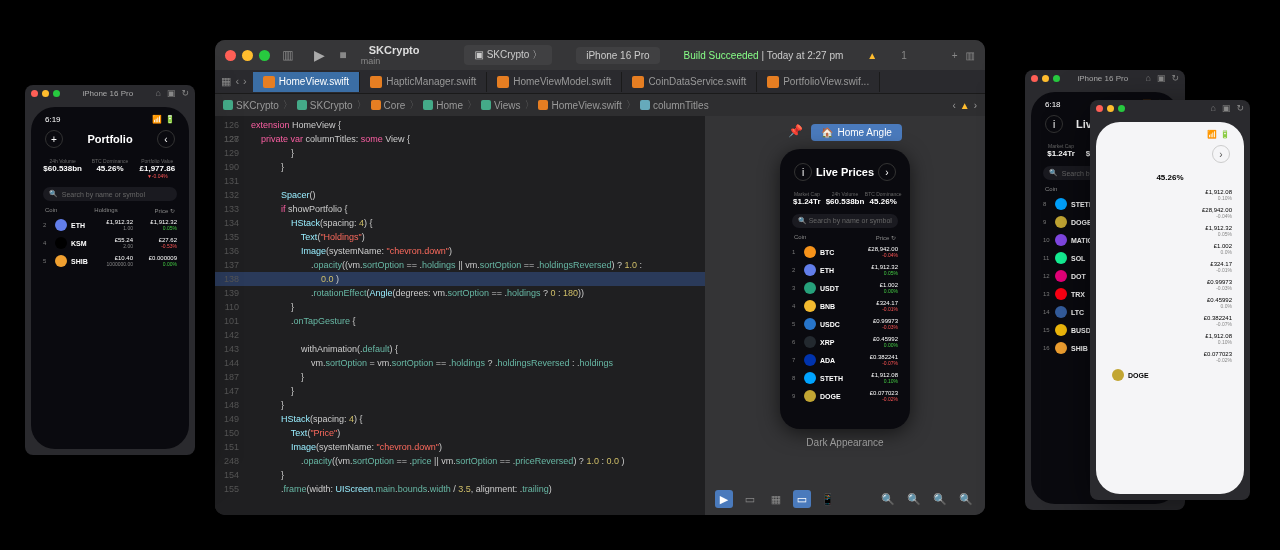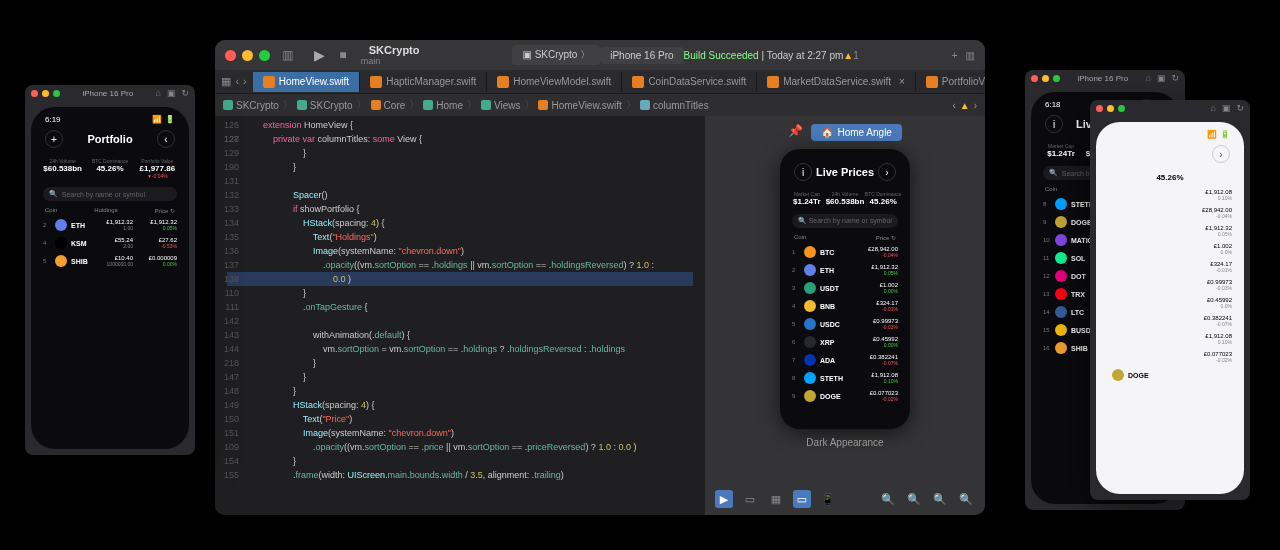--- a/index.html
+++ b/index.html
@@ -6,39 +6,39 @@
 body{background:#000;width:1280px;height:550px;position:relative;overflow:hidden;font-size:10px}
 .xcode{position:absolute;left:215px;top:40px;width:770px;height:475px;background:#2a2a2e;border-radius:10px;overflow:hidden;box-shadow:0 10px 40px rgba(0,0,0,.5)}
 .titlebar{height:30px;background:#363638;display:flex;align-items:center;padding:0 10px;gap:8px}
 .traffic{display:flex;gap:6px}
 .dot{width:11px;height:11px;border-radius:50%}
 .red{background:#ff5f56}.yellow{background:#ffbd2e}.green{background:#27c93f}
 .tb-icon{width:20px;height:20px;display:flex;align-items:center;justify-content:center;color:#888;font-size:12px}
 .tb-run{color:#aaa;font-size:14px;margin-left:8px}
 .tb-title{color:#ddd;font-size:11px;font-weight:600;margin-left:8px}
 .tb-sub{color:#888;font-size:9px}
-.tb-center{flex:1;display:flex;align-items:center;justify-content:center;gap:0;color:#888;font-size:10px}
+.tb-center{flex:1;display:flex;align-items:center;justify-content:center;gap:24px;color:#888;font-size:10px}
 .tb-scheme{background:#404042;padding:3px 10px;border-radius:4px;color:#ccc}
 .tb-status{color:#ccc}
 .tb-succ{color:#8f8}
 .tb-right{display:flex;gap:8px;color:#888}
 .tabbar{height:24px;background:#2a2a2e;display:flex;align-items:center;border-bottom:1px solid #1a1a1a}
 .tabnav{display:flex;padding:0 6px;gap:4px;color:#888;font-size:11px}
 .tab{padding:4px 10px;font-size:10px;color:#999;border-right:1px solid #1a1a1a;display:flex;align-items:center;gap:4px}
 .tab.active{background:#3b6ea5;color:#fff}
 .tab-icon{width:12px;height:12px;background:#e67e22;border-radius:2px;display:inline-block}
 .tab-close{color:#999;font-size:10px;margin-left:4px}
 .breadcrumb{height:22px;background:#2e2e30;display:flex;align-items:center;padding:0 8px;font-size:10px;color:#999;gap:4px}
 .bc-item{display:flex;align-items:center;gap:3px}
 .bc-sep{color:#666}
 .bc-icon{width:10px;height:10px;background:#4a8;border-radius:2px}
 .bc-icon.b{background:#e67e22}.bc-icon.c{background:#6ab}
 .main{display:flex;height:400px}
 .editor{width:490px;background:#1f1f21;overflow:hidden;position:relative}
-.code{font-family:Menlo,monospace;font-size:9px;line-height:14px;padding:2px 12px}
+.code{font-family:Menlo,monospace;font-size:9px;line-height:14px;padding:2px 0}
 .gutter{position:absolute;left:0;width:30px;text-align:right;color:#555;padding-right:6px}
 .line{padding-left:36px;white-space:pre;color:#ccc}
 .kw{color:#fc5fa3}.str{color:#fc6a5d}.fn{color:#67b7a4}.num{color:#d0bf69}.ty{color:#9ef}
 .hl{background:#2a3a5a}
 .preview{flex:1;background:#343436;position:relative;display:flex;flex-direction:column;align-items:center;padding-top:8px}
 .pv-hdr{display:flex;gap:8px;margin-bottom:8px}
 .pv-pin{color:#888;font-size:12px}
 .pv-badge{background:#4a7abc;color:#fff;padding:3px 10px;border-radius:4px;font-size:10px;display:flex;align-items:center;gap:4px}
 .phone-pv{width:130px;height:280px;background:#0a0a0f;border-radius:20px;padding:8px 6px;box-shadow:0 4px 20px rgba(0,0,0,.6)}
 .pv-label{color:#999;font-size:10px;margin-top:8px}
@@ -116,21 +116,20 @@
     <div class="tabnav">
       <span>▦</span>
       <span>‹</span>
       <span>›</span>
     </div>
     <div id="tabs" style="display:flex;flex:1">
         <div class="tab active"><span class="tab-icon"></span>HomeView.swift</div>
         <div class="tab"><span class="tab-icon"></span>HapticManager.swift</div>
         <div class="tab"><span class="tab-icon"></span>HomeViewModel.swift</div>
         <div class="tab"><span class="tab-icon"></span>CoinDataService.swift</div>
-        <div class="tab"><span class="tab-icon"></span>MarketDataService.swift<span class="tab-close">×</span></div>
         <div class="tab"><span class="tab-icon"></span>PortfolioView.swif...</div>
       </div>
 
   </div>
 
   <div class="breadcrumb">
     <div id="bc" style="display:flex;gap:4px;align-items:center;flex:1">
         <span class="bc-item"><span class="bc-icon "></span>SKCrypto</span>
         <span class="bc-sep">〉</span>
         <span class="bc-item"><span class="bc-icon "></span>SKCrypto</span>
@@ -159,32 +158,33 @@
           <div class="line"><span class="gutter">129</span>                }</div>
           <div class="line"><span class="gutter">190</span>            }</div>
           <div class="line"><span class="gutter">131</span>            </div>
           <div class="line"><span class="gutter">132</span>            <span class="ty">Spacer</span>()</div>
           <div class="line"><span class="gutter">133</span>            <span class="kw">if</span> showPortfolio {</div>
           <div class="line"><span class="gutter">134</span>                <span class="ty">HStack</span>(spacing: <span class="num">4</span>) {</div>
           <div class="line"><span class="gutter">135</span>                    <span class="ty">Text</span>(<span class="str">"Holdings"</span>)</div>
           <div class="line"><span class="gutter">136</span>                    <span class="ty">Image</span>(systemName: <span class="str">"chevron.down"</span>)</div>
           <div class="line"><span class="gutter">137</span>                        .<span class="fn">opacity</span>((vm.<span class="fn">sortOption</span> == .<span class="fn">holdings</span> || vm.<span class="fn">sortOption</span> == .<span class="fn">holdingsReversed</span>) ? <span class="num">1.0</span> :</div>
           <div class="line hl"><span class="gutter">138</span>                            <span class="num">0.0</span> )</div>
+          <div class="line"><span class="gutter">139</span>                        .<span class="fn">rotationEffect</span>(<span class="ty">Angle</span>(degrees: vm.<span class="fn">sortOption</span> == .<span class="fn">holdings</span> ? <span class="num">0</span> : <span class="num">180</span>))</div>
           <div class="line"><span class="gutter">110</span>                }</div>
-          <div class="line"><span class="gutter">111</span>                .<span class="fn">onTapGesture</span> {</div>
+          <div class="line"><span class="gutter">101</span>                .<span class="fn">onTapGesture</span> {</div>
           <div class="line"><span class="gutter">142</span>                    </div>
           <div class="line"><span class="gutter">143</span>                    withAnimation(.<span class="fn">default</span>) {</div>
           <div class="line"><span class="gutter">144</span>                        vm.<span class="fn">sortOption</span> = vm.<span class="fn">sortOption</span> == .<span class="fn">holdings</span> ? .<span class="fn">holdingsReversed</span> : .<span class="fn">holdings</span></div>
-          <div class="line"><span class="gutter">218</span>                    }</div>
+          <div class="line"><span class="gutter">187</span>                    }</div>
           <div class="line"><span class="gutter">147</span>                }</div>
           <div class="line"><span class="gutter">148</span>            }</div>
           <div class="line"><span class="gutter">149</span>            <span class="ty">HStack</span>(spacing: <span class="num">4</span>) {</div>
           <div class="line"><span class="gutter">150</span>                <span class="ty">Text</span>(<span class="str">"Price"</span>)</div>
           <div class="line"><span class="gutter">151</span>                <span class="ty">Image</span>(systemName: <span class="str">"chevron.down"</span>)</div>
-          <div class="line"><span class="gutter">109</span>                    .<span class="fn">opacity</span>((vm.<span class="fn">sortOption</span> == .<span class="fn">price</span> || vm.<span class="fn">sortOption</span> == .<span class="fn">priceReversed</span>) ? <span class="num">1.0</span> : <span class="num">0.0</span> )</div>
+          <div class="line"><span class="gutter">248</span>                    .<span class="fn">opacity</span>((vm.<span class="fn">sortOption</span> == .<span class="fn">price</span> || vm.<span class="fn">sortOption</span> == .<span class="fn">priceReversed</span>) ? <span class="num">1.0</span> : <span class="num">0.0</span> )</div>
           <div class="line"><span class="gutter">154</span>            }</div>
           <div class="line"><span class="gutter">155</span>            .<span class="fn">frame</span>(width: <span class="ty">UIScreen</span>.<span class="fn">main</span>.<span class="fn">bounds</span>.<span class="fn">width</span> / <span class="num">3.5</span>, alignment: .<span class="fn">trailing</span>)</div>
         </div>
     </div>
     <div class="preview">
       <div class="pv-hdr">
         <span class="pv-pin">📌</span>
         <span class="pv-badge">🏠 <span>Home Angle</span></span>
       </div>
       <div class="phone-pv">

